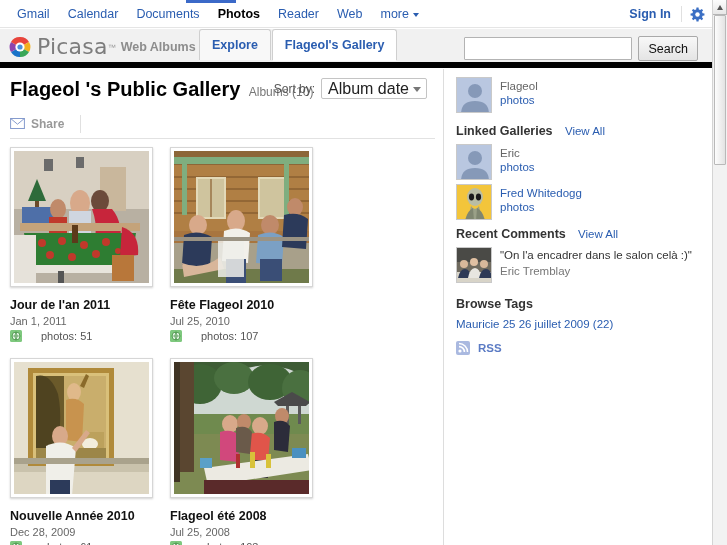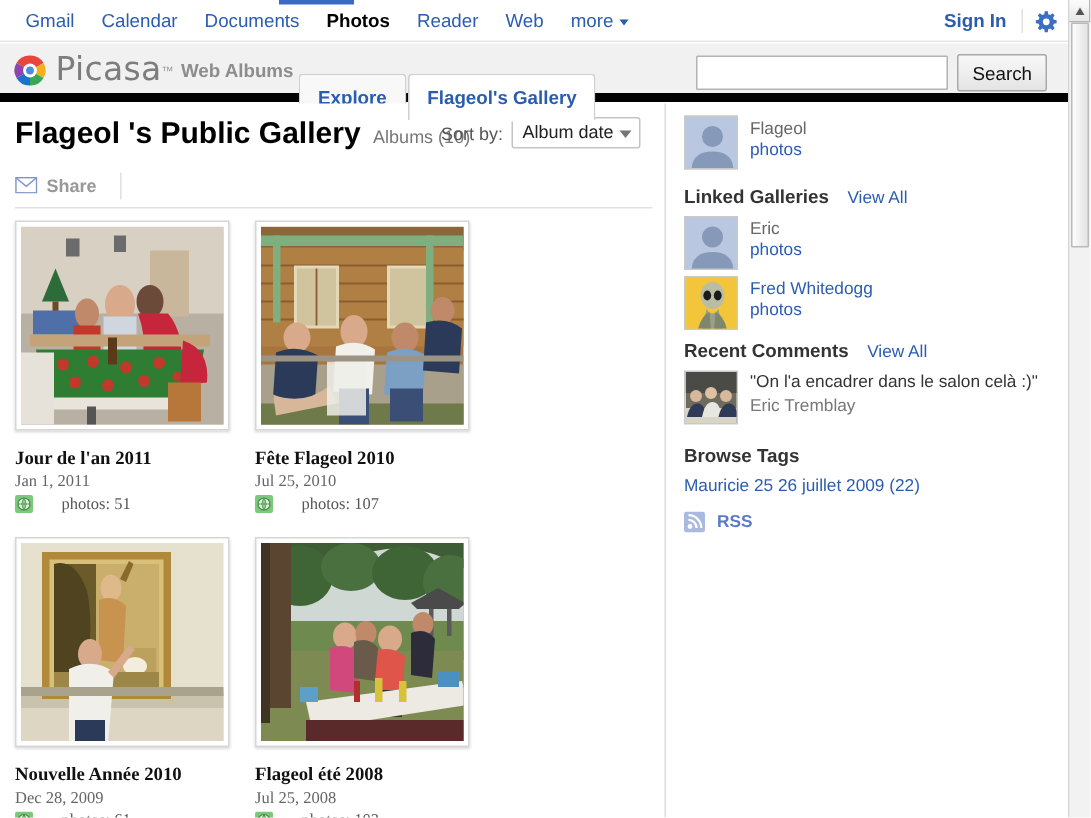--- a/index.html
+++ b/index.html
@@ -43,21 +43,21 @@
   }
   .logo-wrap { position: absolute; left: 8px; top: 6px; display: flex; align-items: center; cursor:pointer; }
   .logo-mark { width: 24px; height: 24px; position: relative; margin-right: 5px; }
   .logo-text {
     font-size: 22px; color: #7d7d7d; letter-spacing: .2px;
     font-family: "DejaVu Sans", sans-serif; line-height: 24px;
   }
   .logo-tm { font-size: 8px; color:#999; vertical-align: super; }
   .logo-sub { font-size: 12.5px; color: #8d8d8d; font-weight: bold; margin-left: 5px; line-height:24px; }
 
-  .tabs { position: absolute; left: 199px; top: 20px; display: flex; align-items: flex-end; height: 31px; text-align: center; }
+  .tabs { position: absolute; left: 199px; top: 0; display: flex; align-items: flex-end; height: 31px; text-align: center; }
   .tab {
     height: 31px; line-height: 30px; padding: 0 12px;
     font-size: 12.5px; font-weight: bold; color: #2a5db0;
     background: #f8f8f8;
     border: 1px solid #cfcfcf; border-bottom: none;
     border-radius: 3px 3px 0 0; cursor: pointer; margin-right: 1px;
     white-space: nowrap;
   }
   .tab.selected { background: #ffffff; position: relative; z-index: 3; }
   .tab.selected:after { content:''; position:absolute; left:0; right:0; bottom:-1px; height:1px; background:#fff; }
@@ -82,42 +82,42 @@
 
   
   .title-row { position: absolute; left: 10px; top: 9px; right: 8px; height: 22px; }
   .gal-title { font-size: 20px; font-weight: bold; color: #000; display:inline; }
   .gal-count { font-size: 12px; color: #777; margin-left: 5px; }
   .sortwrap { position: absolute; right: 8px; top: 0; display:flex; align-items:center; }
   .sortlabel { font-size: 12px; color: #555; margin-right: 6px; }
   .sortsel {
     min-width: 80px; height: 21px; line-height: 19px;
     border: 1px solid #c4c4c4; background: #fff; border-radius: 2px;
-    font-size: 12px; color: #222; padding: 0 17px 0 6px; cursor: pointer;
+    font-size: 16px; color: #222; padding: 0 17px 0 6px; cursor: pointer;
     position: relative; white-space: nowrap;
   }
   .sortsel .caret {
     position: absolute; right: 5px; top: 8px;
     width: 0; height: 0; border-left: 4px solid transparent; border-right: 4px solid transparent;
     border-top: 5px solid #777;
   }
 
   
   .sharebar {
     position: absolute; left: 10px; top: 40px; right: 8px; height: 30px;
     border-bottom: 1px solid #e2e2e2; display: flex; align-items: center; font-weight: bold;
   }
   .share-item { display:flex; align-items:center; cursor:pointer; padding-right: 10px; }
   .share-label { font-size: 12px; color: #999; margin-left: 6px; }
   .share-sep { width:1px; height:18px; background:#e0e0e0; margin-left: 6px; }
 
   
   .albums { position: absolute; left: 10px; top: 78px; width: 425px; }
   .arow { display: flex; }
-  .album { width: 160px; margin-right: 0; cursor: pointer; font-family: Liberation Serif, serif; }
+  .album { width: 160px; margin-right: 0; cursor: pointer; }
   .album.second { margin-left: 0; }
   .thumbframe {
     width: 143px; height: 140px; background: #fff;
     border: 1px solid #d6d6d6; padding: 3px;
     box-shadow: 0 1px 2px rgba(0,0,0,.18);
   }
   .thumb { width: 100%; height: 100%; overflow: hidden; position: relative; }
   .atitle { font-size: 12.5px; font-weight: bold; color: #111; margin-top: 11px; line-height: 14px; }
   .adate { font-size: 11px; color: #666; margin-top: 3px; }
   .acount { display:flex; align-items:center; margin-top: 3px; }

